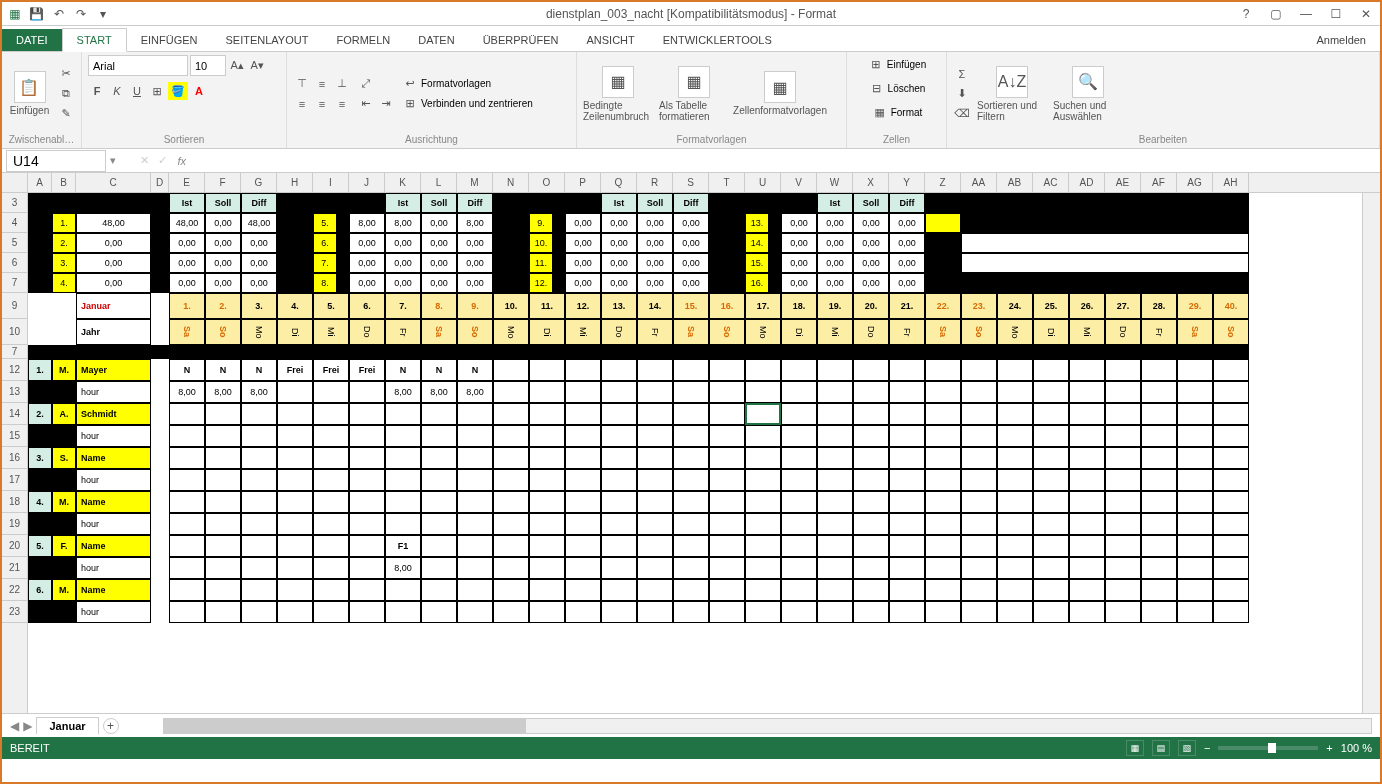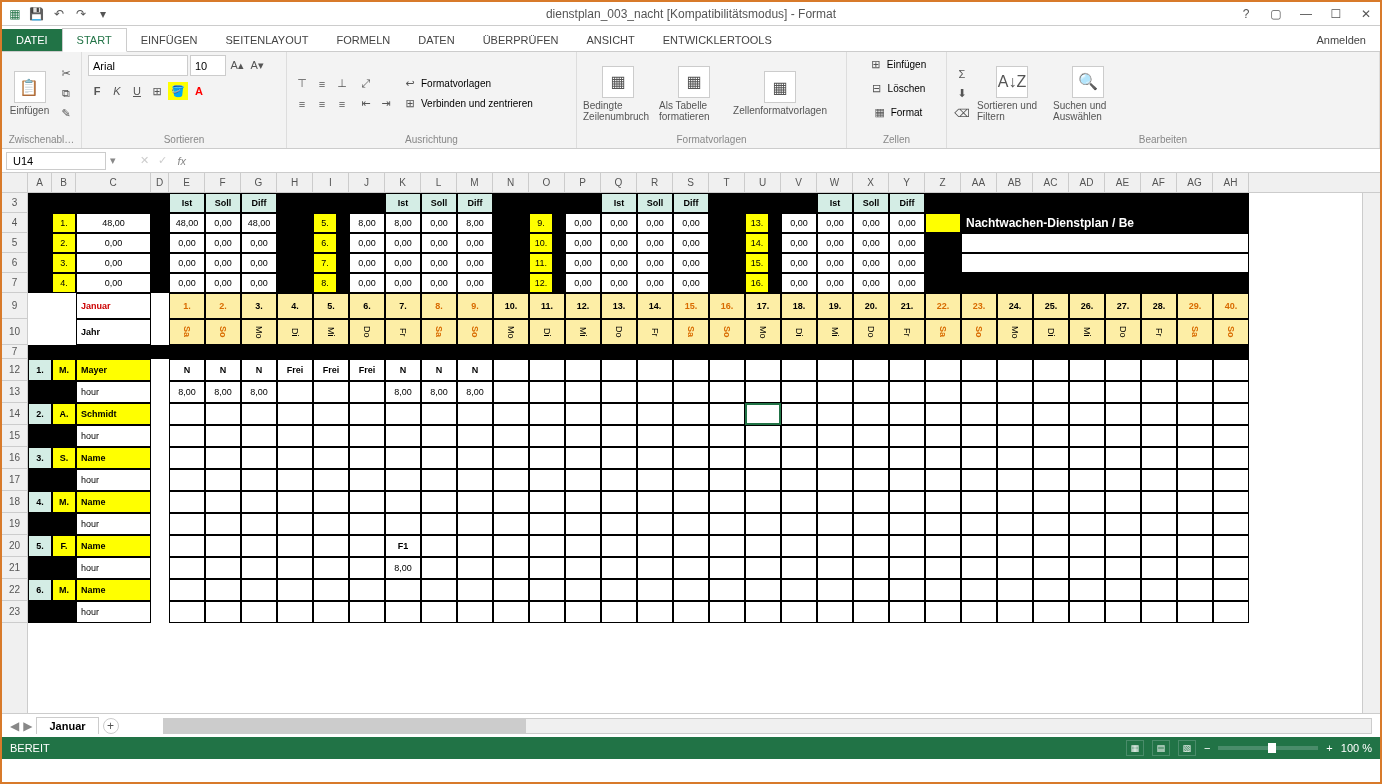--- a/index.html
+++ b/index.html
@@ -19,21 +19,21 @@
 .rgroup{border-right:1px solid #ddd;display:flex;flex-direction:column;padding:3px 6px}
 .rgroup .body{flex:1;display:flex;align-items:center;gap:6px}
 .rgroup .label{text-align:center;color:#888;font-size:10px;padding-top:2px}
 .big-btn{display:flex;flex-direction:column;align-items:center;width:48px;color:#555;font-size:10px;gap:2px}
 .big-btn .ico{width:32px;height:32px;border:1px solid #ccc;background:#fff;display:flex;align-items:center;justify-content:center;font-size:16px}
 .drop{border:1px solid #ccc;background:#fff;padding:2px 4px;font-size:11px;height:21px;display:flex;align-items:center}
 .mini{width:18px;height:18px;display:flex;align-items:center;justify-content:center;color:#555;font-size:11px;border:1px solid transparent}
 .col{display:flex;flex-direction:column;gap:2px}
 .row{display:flex;gap:2px;align-items:center}
 .namebox-row{height:24px;display:flex;align-items:center;border-bottom:1px solid #ccc;background:#fff}
-.namebox{width:100px;border:1px solid #ccc;padding:2px 6px;margin:0 4px;background:#fff;font-size:11px}
+.namebox{width:100px;border:1px solid #ccc;padding:2px 6px;margin:0 4px;background:#fff;font-size:14px}
 .fx-ico{color:#888;padding:0 6px;font-style:italic}
 .fbar{flex:1;padding:2px 4px}
 .colhdrs{display:flex;background:#f0f0f0;border-bottom:1px solid #ccc;height:20px}
 .rowhdr-spacer{width:26px;border-right:1px solid #ccc;background:#f0f0f0}
 .ch{border-right:1px solid #ccc;text-align:center;font-size:10px;line-height:20px;color:#555}
 .gridwrap{display:flex;height:520px;overflow:hidden;position:relative}
 .rownums{width:26px;background:#f0f0f0;border-right:1px solid #ccc;display:flex;flex-direction:column}
 .rn{border-bottom:1px solid #ccc;text-align:center;font-size:10px;color:#555;display:flex;align-items:center;justify-content:center}
 .grid{flex:1;position:relative;overflow:hidden;background:#fff}
 .cell{position:absolute;border:1px solid #000;font-size:9px;display:flex;align-items:center;justify-content:center;background:#fff}
@@ -387,21 +387,20 @@
       <div class="cell yel" style="left: 717px; top: 60px; width: 24px; height: 20px;">15.</div>
       <div class="cell " style="left: 753px; top: 60px; width: 36px; height: 20px;">0,00</div>
       <div class="cell " style="left: 789px; top: 60px; width: 36px; height: 20px;">0,00</div>
       <div class="cell " style="left: 825px; top: 60px; width: 36px; height: 20px;">0,00</div>
       <div class="cell " style="left: 861px; top: 60px; width: 36px; height: 20px;">0,00</div>
       <div class="cell yel" style="left: 717px; top: 80px; width: 24px; height: 20px;">16.</div>
       <div class="cell " style="left: 753px; top: 80px; width: 36px; height: 20px;">0,00</div>
       <div class="cell " style="left: 789px; top: 80px; width: 36px; height: 20px;">0,00</div>
       <div class="cell " style="left: 825px; top: 80px; width: 36px; height: 20px;">0,00</div>
       <div class="cell " style="left: 861px; top: 80px; width: 36px; height: 20px;">0,00</div>
-      <div class="cell blk" style="left: 933px; top: 20px; width: 288px; height: 20px; justify-content: flex-start; padding-left: 4px; font-weight: bold; color: rgb(255, 255, 255); font-size: 12px;">Nachtwachen-Dienstplan / Be</div>
       <div class="cell yel" style="left: 897px; top: 20px; width: 36px; height: 20px;"></div>
       <div class="cell" style="left: 933px; top: 40px; width: 288px; height: 20px; background: rgb(255, 255, 255);"></div>
       <div class="cell" style="left: 933px; top: 60px; width: 288px; height: 20px; background: rgb(255, 255, 255);"></div>
       <div class="cell " style="left: 48px; top: 100px; width: 75px; height: 26px; color: rgb(204, 0, 0); font-weight: bold; justify-content: flex-start; padding-left: 4px; background: rgb(255, 255, 255);">Januar</div>
       <div class="cell " style="left: 48px; top: 126px; width: 75px; height: 26px; font-weight: bold; justify-content: flex-start; padding-left: 4px; background: rgb(255, 255, 255);">Jahr</div>
       <div class="cell day-ora" style="left: 141px; top: 100px; width: 36px; height: 26px; font-weight: bold;">1.</div>
       <div class="cell day-ora" style="left: 141px; top: 126px; width: 36px; height: 26px; writing-mode: vertical-rl; font-size: 9px;">Sa</div>
       <div class="cell day-ora" style="left: 177px; top: 100px; width: 36px; height: 26px; font-weight: bold;">2.</div>
       <div class="cell day-ora" style="left: 177px; top: 126px; width: 36px; height: 26px; writing-mode: vertical-rl; font-size: 9px;">So</div>
       <div class="cell day-yel" style="left: 213px; top: 100px; width: 36px; height: 26px; font-weight: bold;">3.</div>

